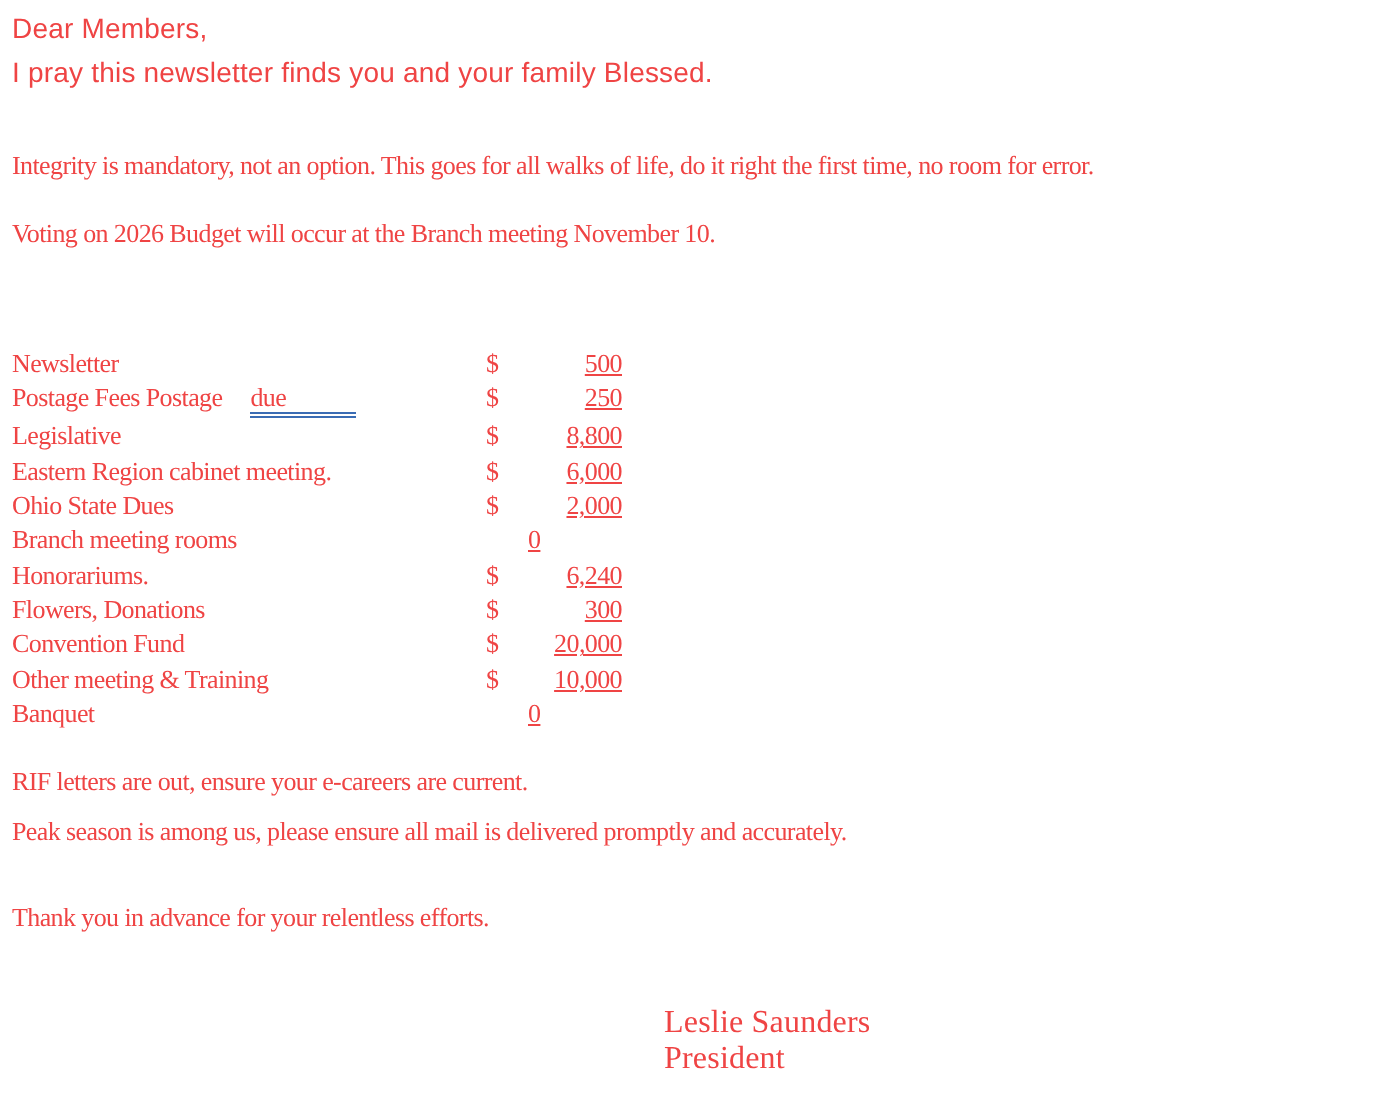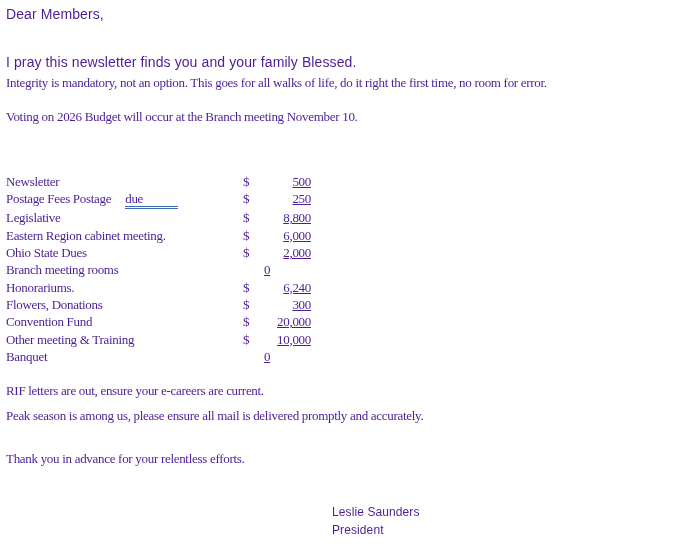--- a/index.html
+++ b/index.html
@@ -47,33 +47,33 @@
     width: 53px;
     margin-left: 14px;
     line-height: 14px;
     border-bottom: 3px double #3a6cb4;
   }
   
   .signature {
     position: absolute;
     left: 332px;
     top: 503px;
-    font-family: Liberation Sans, sans-serif;
-    font-size: 12px;
+    font-family: Liberation Serif, serif;
+    font-size: 16px;
     line-height: 18px;
     letter-spacing: 0.1px;
   }
 </style>
 </head>
 <body>
 
-<div class="doc" style="background: rgb(255, 255, 255); color: #4c1d95;">
+<div class="doc" style="background: rgb(255, 255, 255); color: #ef4444;">
 
   <div class="line sans" style="top:6px">Dear Members,</div>
-  <div class="line sans" style="top:54px">I pray this newsletter finds you and your family Blessed.</div>
+  <div class="line sans" style="top:28px">I pray this newsletter finds you and your family Blessed.</div>
   <div class="line serif" style="top:75px">Integrity is mandatory, not an option. This goes for all walks of life, do it right the first time, no room for error.</div>
   <div class="line serif" style="top:109px">Voting on 2026 Budget will occur at the Branch meeting November 10.</div>
 
   <div class="budget">
 
     <div class="brow">
       <span class="lbl">Newsletter</span>
       <span class="cur">$</span>
       <span class="amt">500</span>
     </div>

